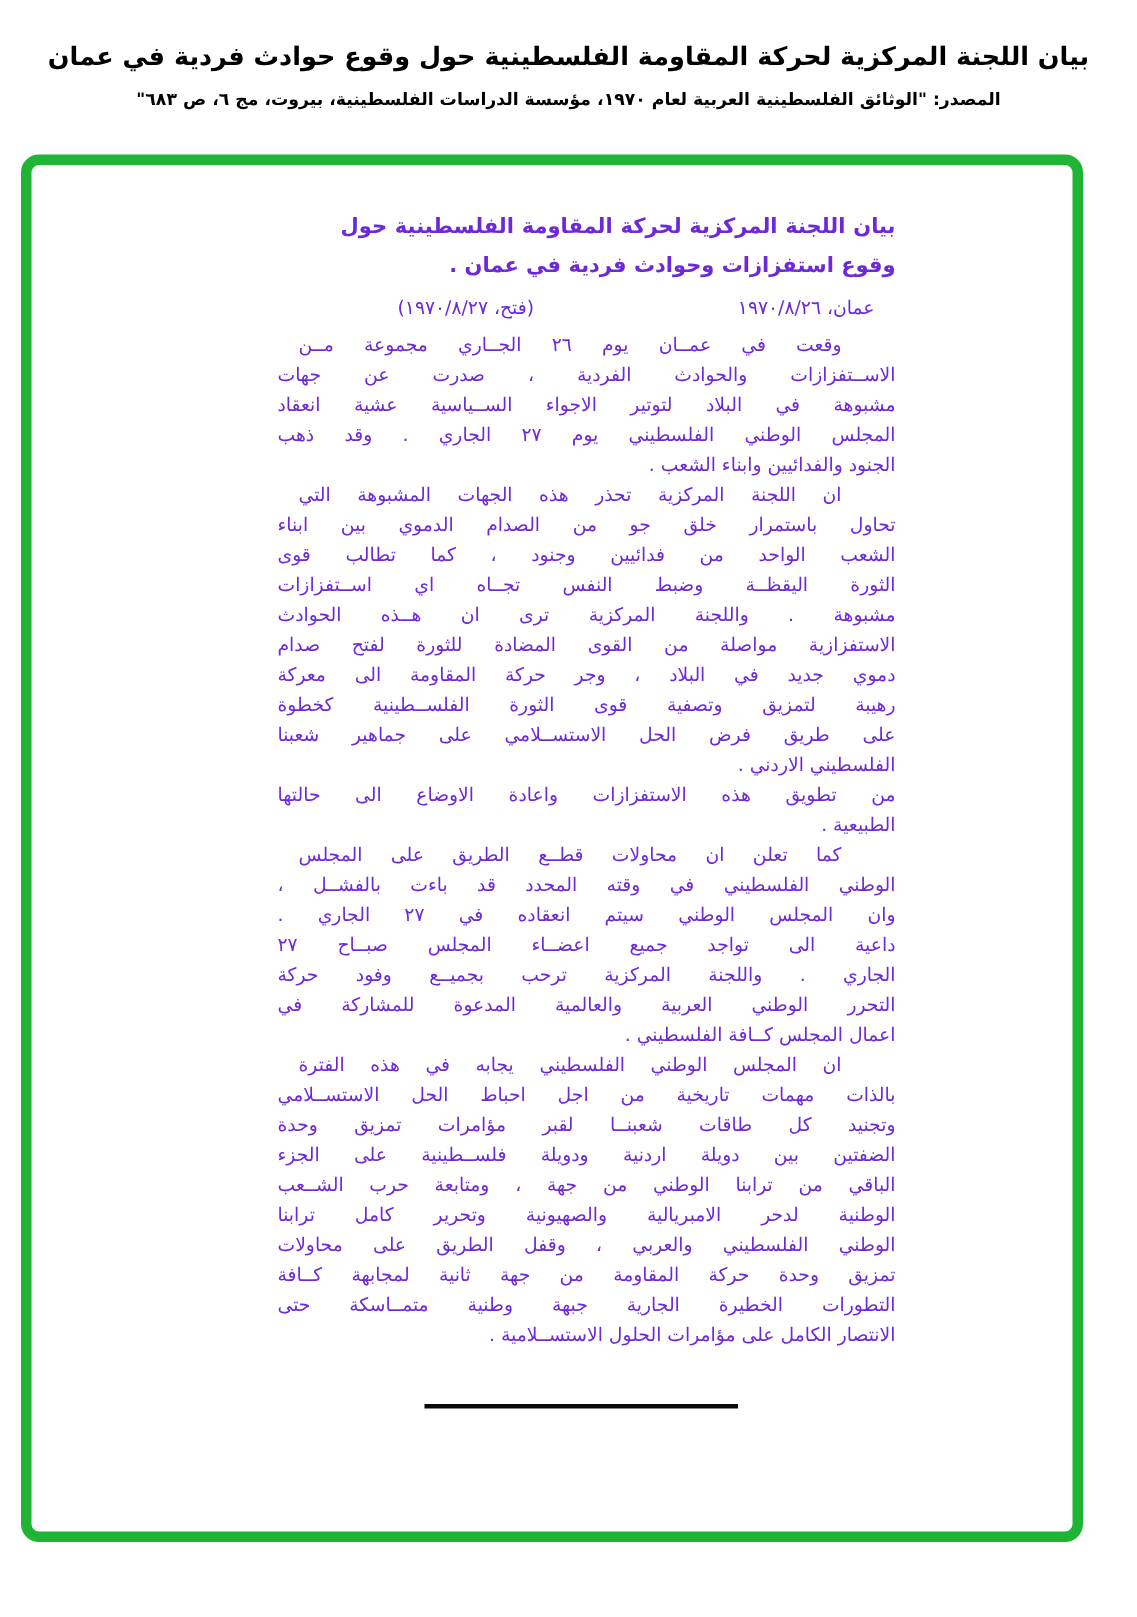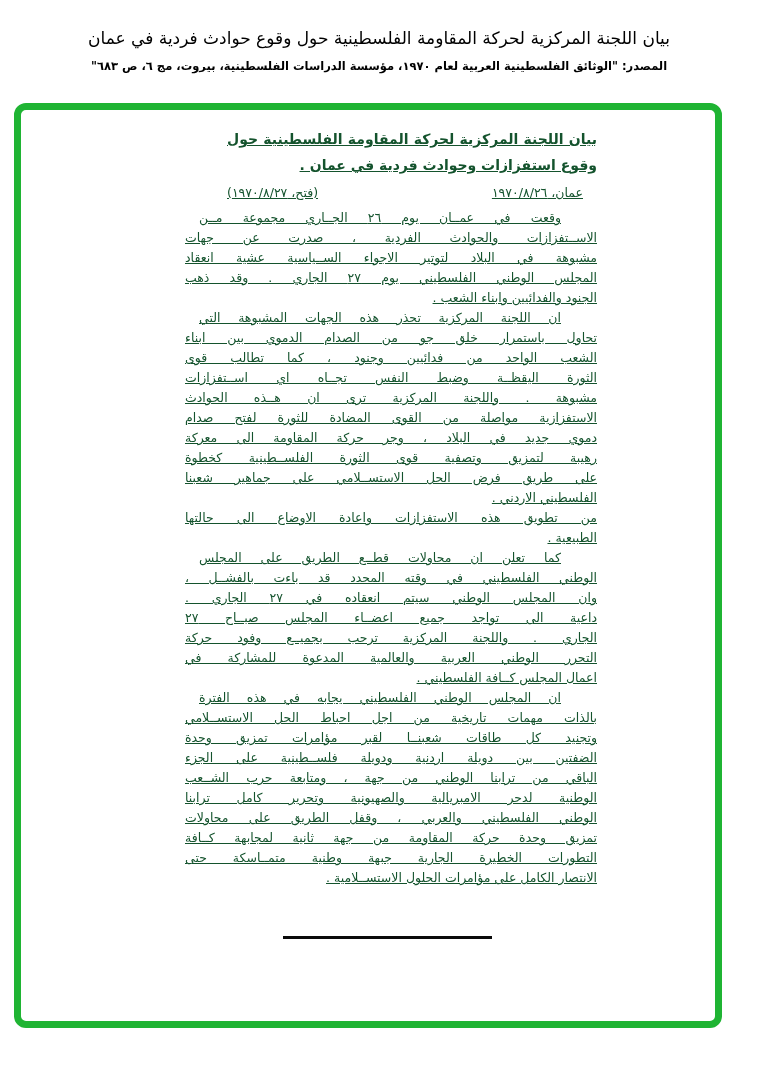--- a/index.html
+++ b/index.html
@@ -3,45 +3,45 @@
 <meta charset="utf-8">
 <style>
   html,body{margin:0;padding:0;}
   body{
     width:758px;height:1078px;position:relative;background:#ffffff;
     font-family:"DejaVu Sans",sans-serif;color:#0d0d0d;overflow:hidden;
   }
   
   .page-header{position:absolute;left:0;top:0;width:758px;text-align:center;direction:rtl;}
   .page-header .hdr-title{
-    margin-top:26px;font-size:17px;font-weight:normal;color:#000;line-height:24px;
+    margin-top:26px;font-size:17px;font-weight:bold;color:#000;line-height:24px;
   }
   .page-header .hdr-source{
     margin-top:8px;font-size:11.5px;font-weight:bold;color:#000;line-height:16px;
   }
   
   .doc-frame{
     position:absolute;left:14px;top:103px;width:708px;height:925px;
     border:7px solid #1fb433;border-radius:12px;background:#ffffff;box-sizing:border-box;
   }
   
   .doc-content{
-    position:absolute;left:185px;top:126px;width:412px;direction:rtl;
-    font-size:12.5px;line-height:20px;color:#14532d;text-decoration:underline;
+    position:absolute;left:185px;top:138px;width:412px;direction:rtl;
+    font-size:12.5px;line-height:20px;color:#6d28d9;
   }
   .doc-title{
     width:370px;margin-left:auto;margin-right:0;
     font-size:14px;font-weight:bold;line-height:26px;
   }
   .doc-title .ln{height:26px;}
   .date-row{
     height:30px;line-height:30px;display:flex;justify-content:space-between;
     padding:0 14px 0 42px;font-size:12.5px;
   }
-  .date-row .dt{white-space:nowrap;}
+  .date-row .dt{white-space:nowrap;margin-left:38px;}
   .para{margin:0;}
   .ln{
     height:20px;overflow:hidden;
     text-align:justify;text-align-last:justify;
   }
   .ln-last{text-align-last:right;}
   .ln-first{padding-right:36px;margin-left:14px;}
   .end-rule{
     position:absolute;left:283px;top:936px;width:209px;height:3px;background:#0a0a0a;
   }

